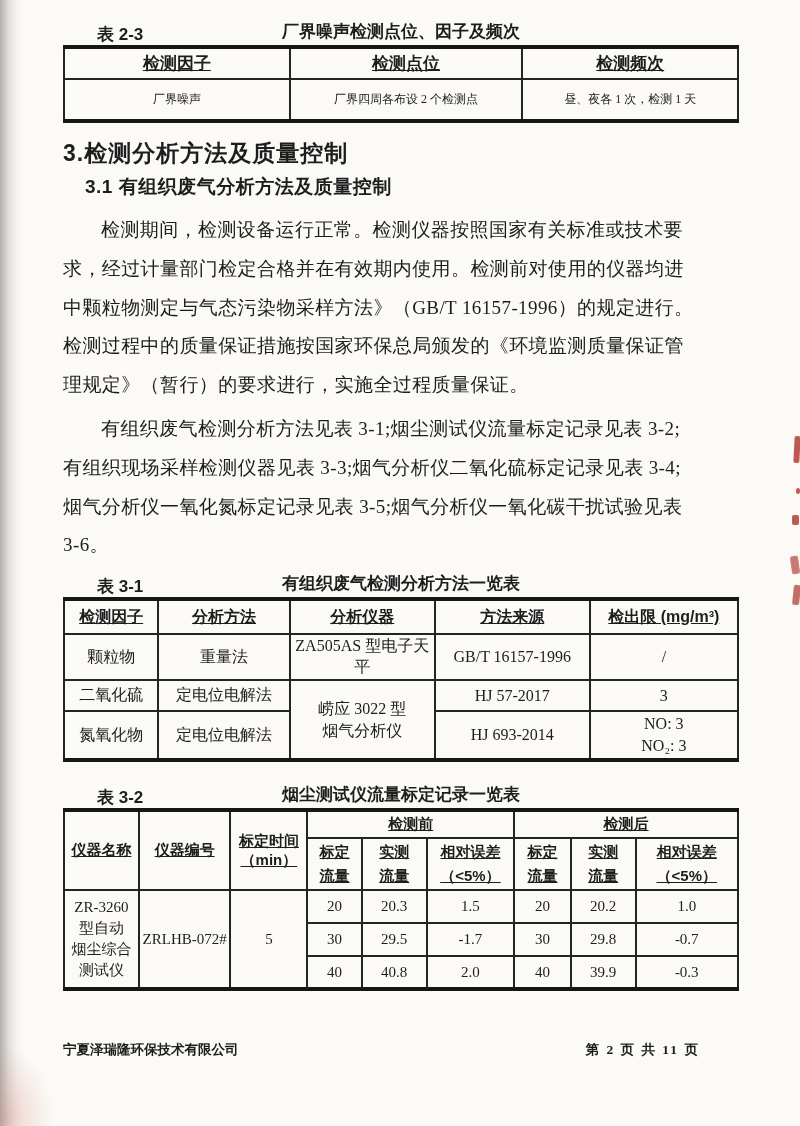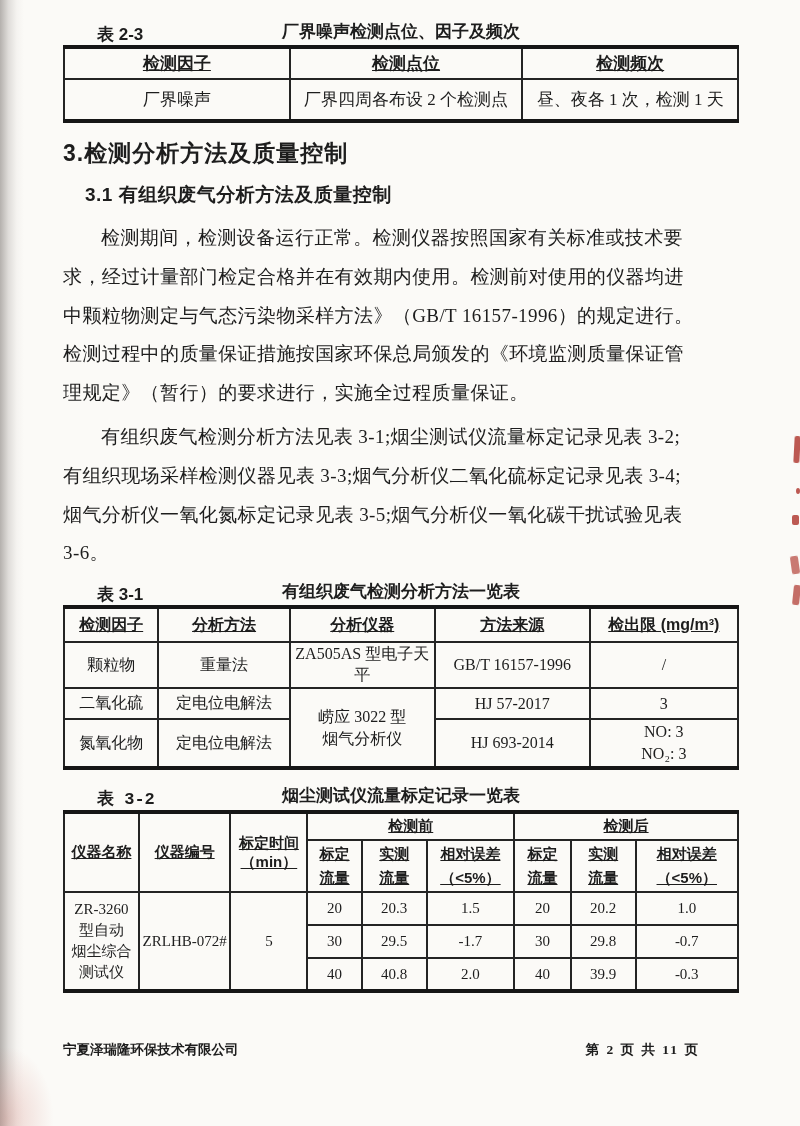--- a/index.html
+++ b/index.html
@@ -43,46 +43,46 @@
                border-top:4px solid #161616; border-bottom:4px solid #161616; }
   table.grid th, table.grid td {
     border:2px solid #242424; text-align:center; vertical-align:middle;
     padding:1px 2px; overflow:hidden;
   }
   table.grid th { font-family:"Liberation Sans","DejaVu Sans",sans-serif; font-weight:bold;text-decoration:underline; }
   .pre { white-space:pre-line; }
 
   
   .t23 th { height:32px; font-size:17px; }
-  .t23 td { height:42px; font-size:17px; }
+  .t23 td { height:42px; font-size:12px; }
 
   
   h1 { margin-top:15px; font-size:23px; letter-spacing:1px;
        font-family:"Liberation Sans","DejaVu Sans",sans-serif; font-weight:bold; }
-  h2 { margin-top:13px; margin-left:22px; font-size:19px; letter-spacing:0.5px;
+  h2 { margin-top:5px; margin-left:22px; font-size:19px; letter-spacing:0.5px;
        font-family:"Liberation Sans","DejaVu Sans",sans-serif; font-weight:bold; }
 
   
   .para { font-size:19px; letter-spacing:0.4px; }
   .para .ln { height:38.8px; line-height:38.8px; white-space:nowrap; }
   .para .indent { padding-left:38px; }
   .p1 { margin-top:11px; }
   .p2 { margin-top:5px; }
 
   
   .cap31 { margin-top:5px; }
   .t31 th { height:35px; font-size:16px; }
   .t31 td { font-size:16px; }
   .t31 .r1 td { height:34px; }
   .t31 .r2 td { height:31px; }
   .t31 .r3 td { height:46px; }
   .t31 td.pre { line-height:22px; }
 
   
-  .cap32 { margin-top:14px; height:26px; line-height:26px;font-family:Liberation Mono, monospace; }
+  .cap32 { margin-top:20px; height:26px; line-height:26px; }
   .t32 th { font-size:15px; }
   .t32 td { font-size:15px; }
   .t32 .grow th { height:28px; }
   .t32 .srow th { height:42px; line-height:24px; }
   .t32 .drow td { height:33px; }
   .t32 td.pre { line-height:21px; }
 
   .footer { position:absolute; left:63px; right:0; top:1041px; height:22px;
             font-size:13.5px; font-weight:bold; }
   .footer .fl { position:absolute; left:0; }

